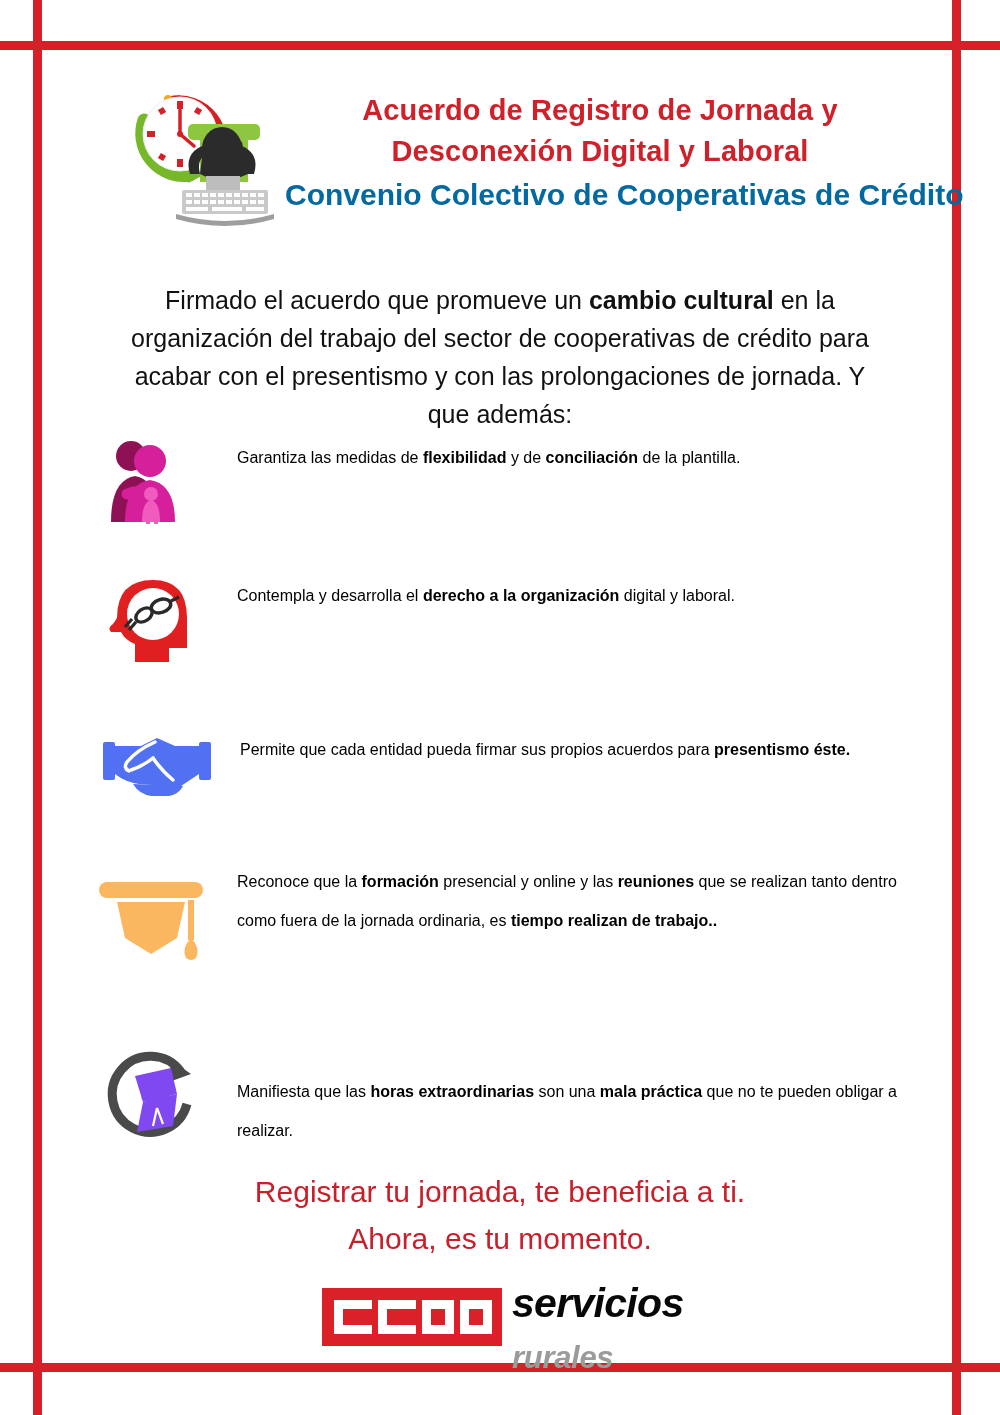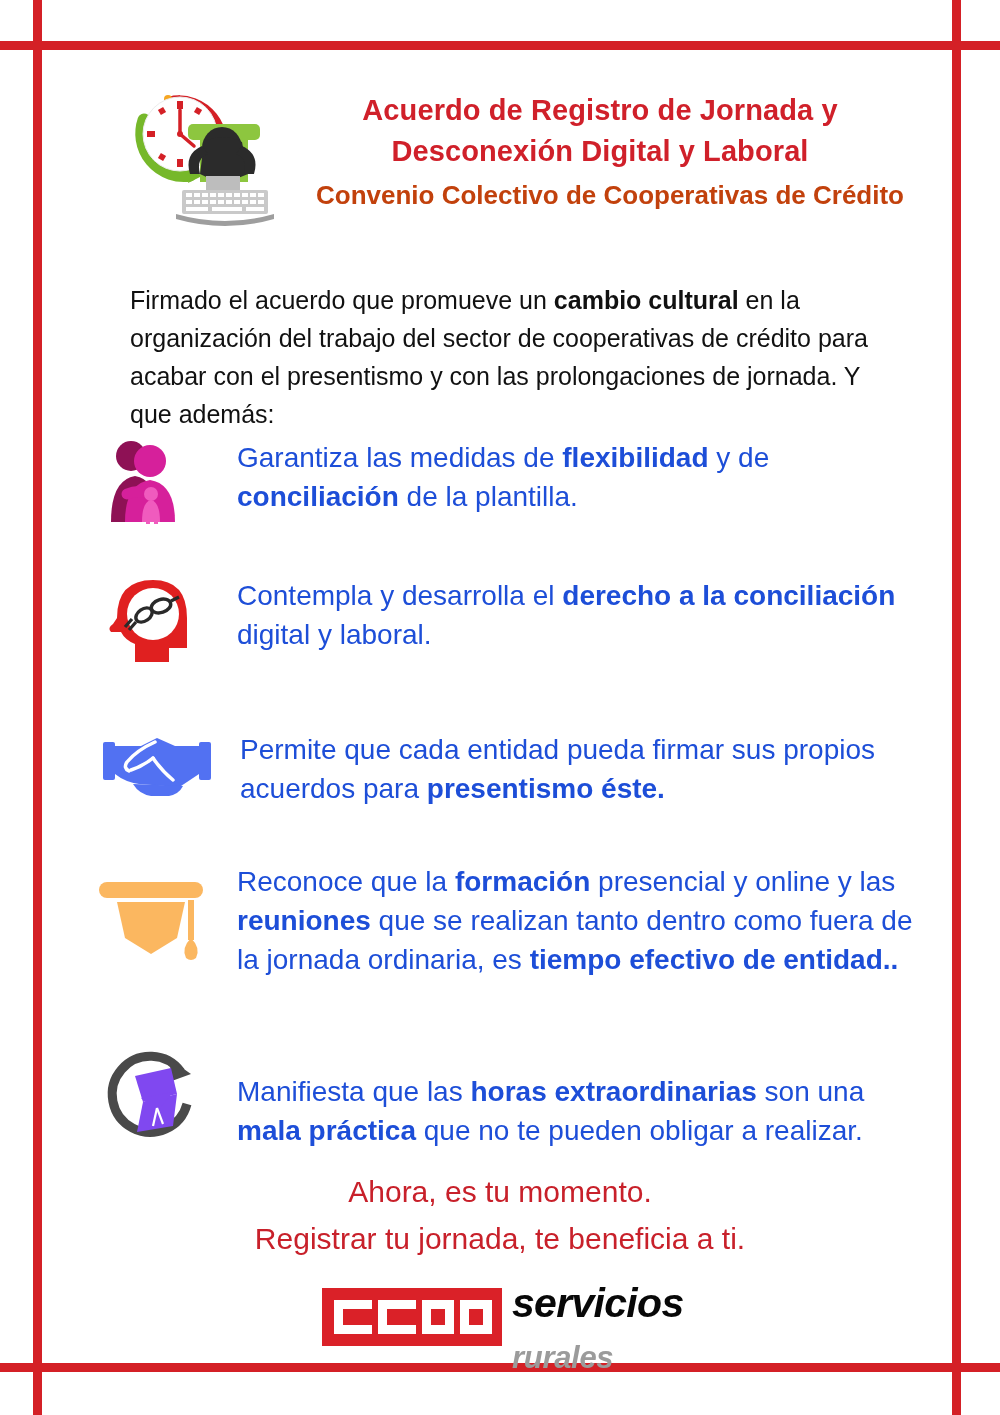--- a/index.html
+++ b/index.html
@@ -53,36 +53,36 @@
     text-align: center;
   }
   .title-line {
     color: #D0202A;
     font-weight: bold;
     font-size: 29px;
     line-height: 41px;
     letter-spacing: 0.1px;
   }
   .subtitle-line {
-    color: #c2410c;
+    color: #0369a1;
     font-weight: bold;
-    font-size: 26px;
+    font-size: 30px;
     line-height: 38px;
     margin-top: 4px;
     white-space: nowrap;
     margin-left: 20px;
   }
 
   
   .intro {
     position: absolute;
     left: 130px;
     top: 256px;
     width: 740px;
-    text-align: left;
+    text-align: center;
     color: #111111;
     font-size: 25px;
     line-height: 38px;
   }
   .intro b { font-weight: bold; }
 
   
   .row {
     position: absolute;
     left: 95px;
@@ -93,22 +93,22 @@
     left: 0;
     top: 0;
     width: 125px;
     height: 100px;
   }
   .row-text {
     position: absolute;
     left: 145px;
     top: 0;
     width: 680px;
-    color: #1d4ed8;
-    font-size: 28px;
+    color: #000000;
+    font-size: 16px;
     line-height: 39px;
   }
   .row-text b { font-weight: bold; }
 
   .row-1 { top: 432px; }
   .row-2 { top: 570px; }
   .row-3 { top: 722px; }
   .row-4 { top: 862px; }
   .row-5 { top: 1050px; }
 
@@ -287,21 +287,21 @@
         <circle cx="58" cy="44" r="26" fill="#ffffff"></circle>
         <g stroke="#2A2A2A" stroke-width="3.4" fill="none">
           <ellipse cx="66" cy="36" rx="10" ry="6.5" transform="rotate(-18 66 36)"></ellipse>
           <ellipse cx="49" cy="45" rx="9" ry="6" transform="rotate(-35 49 45)"></ellipse>
           <path d="M41 52 L34 60"></path>
           <path d="M37 49 L30 57"></path>
           <path d="M76 31 L84 27"></path>
         </g>
       </svg>
     </div>
-    <div class="row-text"><span>Contempla y desarrolla el </span><b>derecho a la conciliación</b><span> digital y laboral.</span></div>
+    <div class="row-text"><span>Contempla y desarrolla el </span><b>derecho a la organización</b><span> digital y laboral.</span></div>
   </div>
 
   <div class="row row-3">
     <div class="row-icon">
       <svg viewBox="0 0 125 100" width="125" height="100">
         <rect x="8" y="20" width="12" height="38" rx="2" fill="#5271F2"></rect>
         <rect x="104" y="20" width="12" height="38" rx="2" fill="#5271F2"></rect>
         <path d="M20 24 L46 24 L62 16 L80 24 L104 24 L104 52 L86 64 Q78 70 70 64 L44 62 Q30 60 20 52 Z" fill="#5271F2"></path>
         <path d="M60 18 Q44 26 34 38 Q30 44 36 47 Q42 50 50 42 L62 32" fill="#5271F2"></path>
         <path d="M38 62 Q44 72 56 74 L74 74 Q84 72 88 64" fill="#5271F2"></path>
@@ -317,21 +317,21 @@
 
   <div class="row row-4">
     <div class="row-icon">
       <svg viewBox="0 0 125 100" width="125" height="100">
         <rect x="4" y="20" width="104" height="16" rx="8" fill="#FBB760"></rect>
         <path d="M22 40 L90 40 L82 76 L56 92 L30 76 Z" fill="#FBB760"></path>
         <rect x="93" y="38" width="6" height="40" fill="#FBB760"></rect>
         <path d="M96 76 Q106 86 101 96 Q96 100 91 96 Q86 86 96 76 Z" fill="#FBB760"></path>
       </svg>
     </div>
-    <div class="row-text"><span>Reconoce que la </span><b>formación</b><span> presencial y online y las </span><b>reuniones</b><span> que se realizan tanto dentro como fuera de la jornada ordinaria, es </span><b>tiempo efectivo de entidad..</b><span></span></div>
+    <div class="row-text"><span>Reconoce que la </span><b>formación</b><span> presencial y online y las </span><b>reuniones</b><span> que se realizan tanto dentro como fuera de la jornada ordinaria, es </span><b>tiempo realizan de trabajo..</b><span></span></div>
   </div>
 
   <div class="row row-5">
     <div class="row-icon">
       <svg viewBox="0 0 125 100" width="125" height="100">
         <path d="M86 22 A38 38 0 1 0 92 54" fill="none" stroke="#4A4A4A" stroke-width="9"></path>
         <path d="M76 10 L96 24 L74 32 Z" fill="#4A4A4A"></path>
         <g fill="#8048F0">
           <path d="M40 26 L76 18 L82 44 L48 52 Z"></path>
           <path d="M48 52 L82 44 L78 76 L42 82 Z"></path>
@@ -340,22 +340,22 @@
         <g stroke="#ffffff" stroke-width="2.2" fill="none">
           <path d="M62 58 L58 76"></path>
           <path d="M62 58 L68 74"></path>
         </g>
       </svg>
     </div>
     <div class="row-text"><span>Manifiesta que las </span><b>horas extraordinarias</b><span> son una </span><b>mala práctica</b><span> que no te pueden obligar a realizar.</span></div>
   </div>
 
   <div class="closing">
+    <div>Registrar tu jornada, te beneficia a ti.</div>
     <div>Ahora, es tu momento.</div>
-    <div>Registrar tu jornada, te beneficia a ti.</div>
   </div>
 
   <div class="logo">
     <div class="logo-mark">
       <span class="sr-only">ccoo</span>
       <svg viewBox="0 0 180 58" width="180" height="58">
 
         <path d="M12 12 L50 12 L50 21 L21 21 L21 37 L50 37 L50 46 L12 46 Z" fill="#ffffff"></path>
 
         <path d="M56 12 L94 12 L94 21 L65 21 L65 37 L94 37 L94 46 L56 46 Z" fill="#ffffff"></path>

